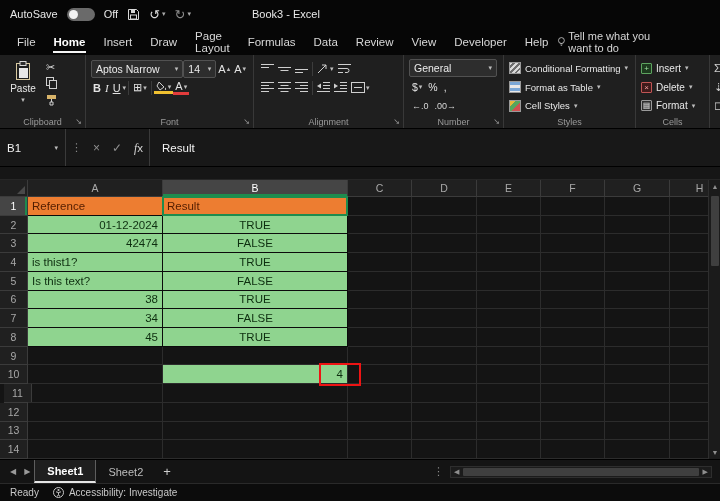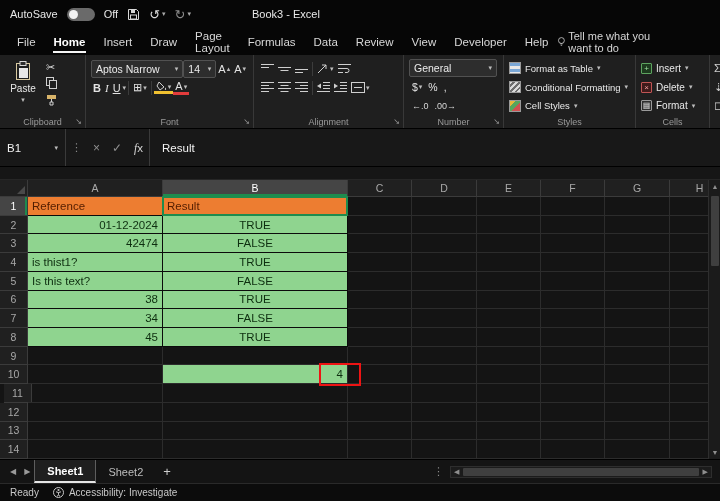--- a/index.html
+++ b/index.html
@@ -308,27 +308,27 @@
       <div class="rowline">
         <span class="decsym">←.0</span>
         <span class="decsym">.00→</span>
       </div>
       <div class="glabel">Number</div>
       <span class="launcher">↘</span>
     </div>
 
     <div class="rgroup g-styles">
       <div class="style-btn">
+        <span class="sic sic-cf"></span>
+        <span>Conditional Formatting</span>
+        <span class="caret">▾</span>
+      </div>
+      <div class="style-btn">
         <span class="sic sic-tb"></span>
         <span>Format as Table</span>
-        <span class="caret">▾</span>
-      </div>
-      <div class="style-btn">
-        <span class="sic sic-cf"></span>
-        <span>Conditional Formatting</span>
         <span class="caret">▾</span>
       </div>
       <div class="style-btn">
         <span class="sic sic-cs"></span>
         <span>Cell Styles</span>
         <span class="caret">▾</span>
       </div>
       <div class="glabel">Styles</div>
     </div>
 

